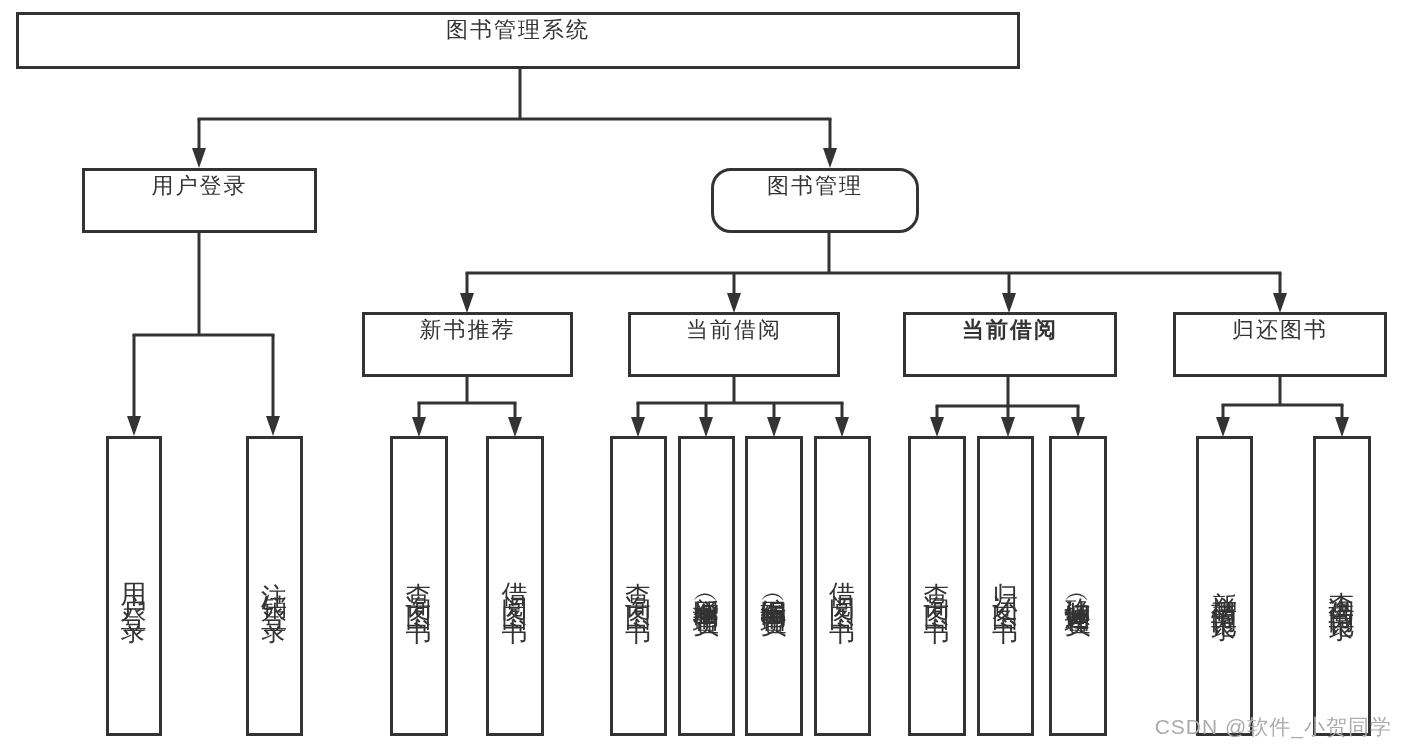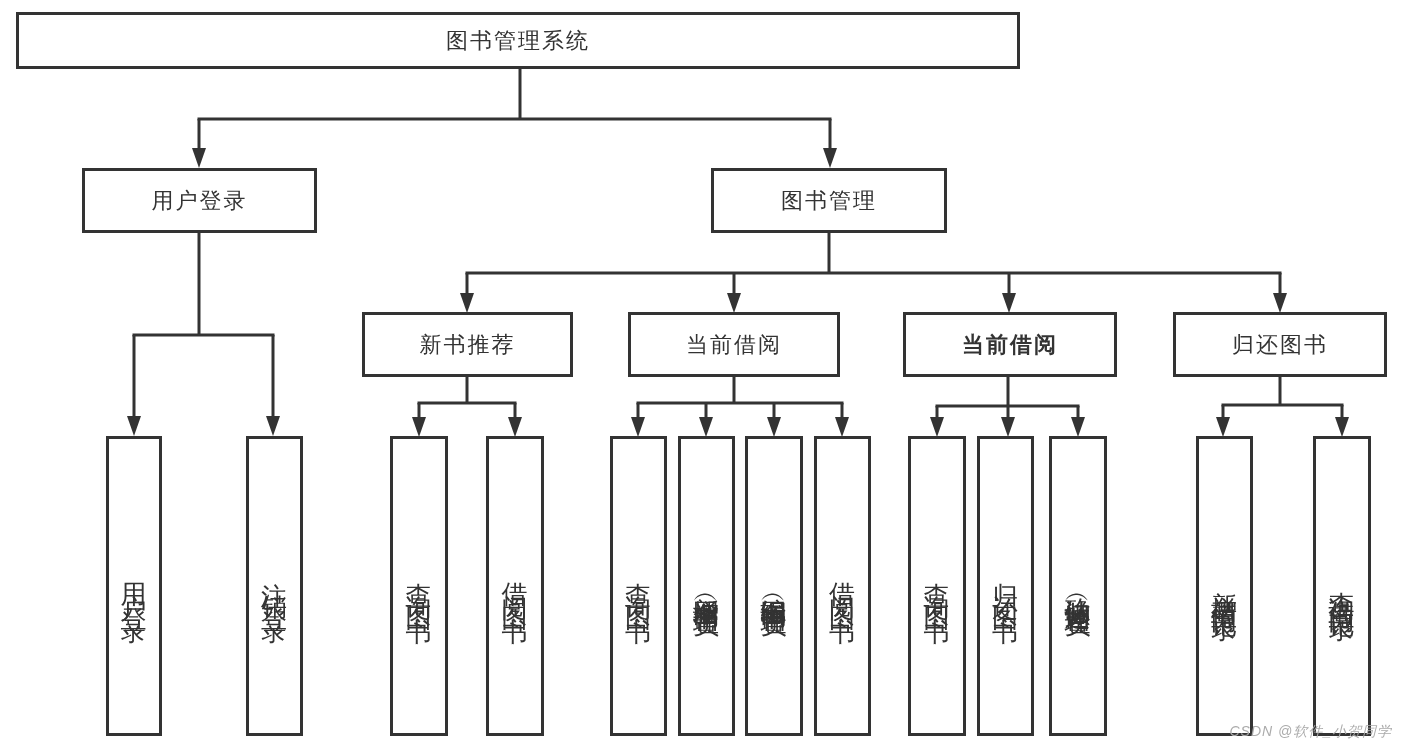--- a/index.html
+++ b/index.html
@@ -3,38 +3,38 @@
 <meta charset="utf-8">
 <style>
   html,body{margin:0;padding:0;background:#fff;}
   .stage{
     position:relative;width:1405px;height:747px;background:#ffffff;overflow:hidden;
     font-family:"Liberation Sans","DejaVu Sans",sans-serif;
   }
   #connectors{position:absolute;left:0;top:0;pointer-events:none;}
   .hbox{
     position:absolute;box-sizing:border-box;border:3px solid #333333;background:#ffffff;
-    display:flex;align-items:center;justify-content:center;
+    display:flex;justify-content:center;
     font-size:22px;color:#333333;letter-spacing:2px;white-space:nowrap;
   }
   .vbox{
     position:absolute;top:436px;height:300px;box-sizing:border-box;
     border:3px solid #333333;background:#ffffff;
     display:flex;align-items:center;justify-content:center;
   }
   .vbox span{
     writing-mode:vertical-rl;text-orientation:mixed;
     font-size:26px;color:#333333;line-height:1;
   }
   .ls-s span{letter-spacing:12px;}
   .ls-m span{letter-spacing:5px;}
   .ls-l span{letter-spacing:2px;}
   .watermark{
     position:absolute;right:13px;bottom:6px;
-    font-size:14px;color:#ababab;letter-spacing:1px;white-space:nowrap;z-index:5;font-style:italic;
+    font-size:21px;color:#ababab;letter-spacing:1px;white-space:nowrap;z-index:5;
   }
 </style>
 </head>
 <body>
 
 <div class="stage">
 
   <svg id="connectors" width="1405" height="747" viewBox="0 0 1405 747">
       <line x1="520" y1="69" x2="520" y2="119" stroke="#333333" stroke-width="3"></line>
       <line x1="199" y1="233" x2="199" y2="335" stroke="#333333" stroke-width="3"></line>
@@ -90,21 +90,21 @@
       <polygon points="1335,417 1349,417 1342,437" fill="#333333"></polygon>
     </svg>
 
   <div class="hbox" style="left:16px;top:12px;width:1004px;height:57px;">
     <span>图书管理系统</span>
   </div>
 
   <div class="hbox" style="left:82px;top:168px;width:235px;height:65px;">
     <span>用户登录</span>
   </div>
-  <div class="hbox" style="left:711px;top:168px;width:236px;height:65px;">
+  <div class="hbox" style="left:711px;top:168px;width:208px;height:65px;border-radius:20px;">
     <span>图书管理</span>
   </div>
 
   <div class="hbox" style="left:362px;top:312px;width:211px;height:65px;">
     <span>新书推荐</span>
   </div>
   <div class="hbox" style="left:628px;top:312px;width:212px;height:65px;">
     <span>当前借阅</span>
   </div>
   <div class="hbox" style="left:903px;top:312px;width:214px;height:65px;font-weight:bold;">

